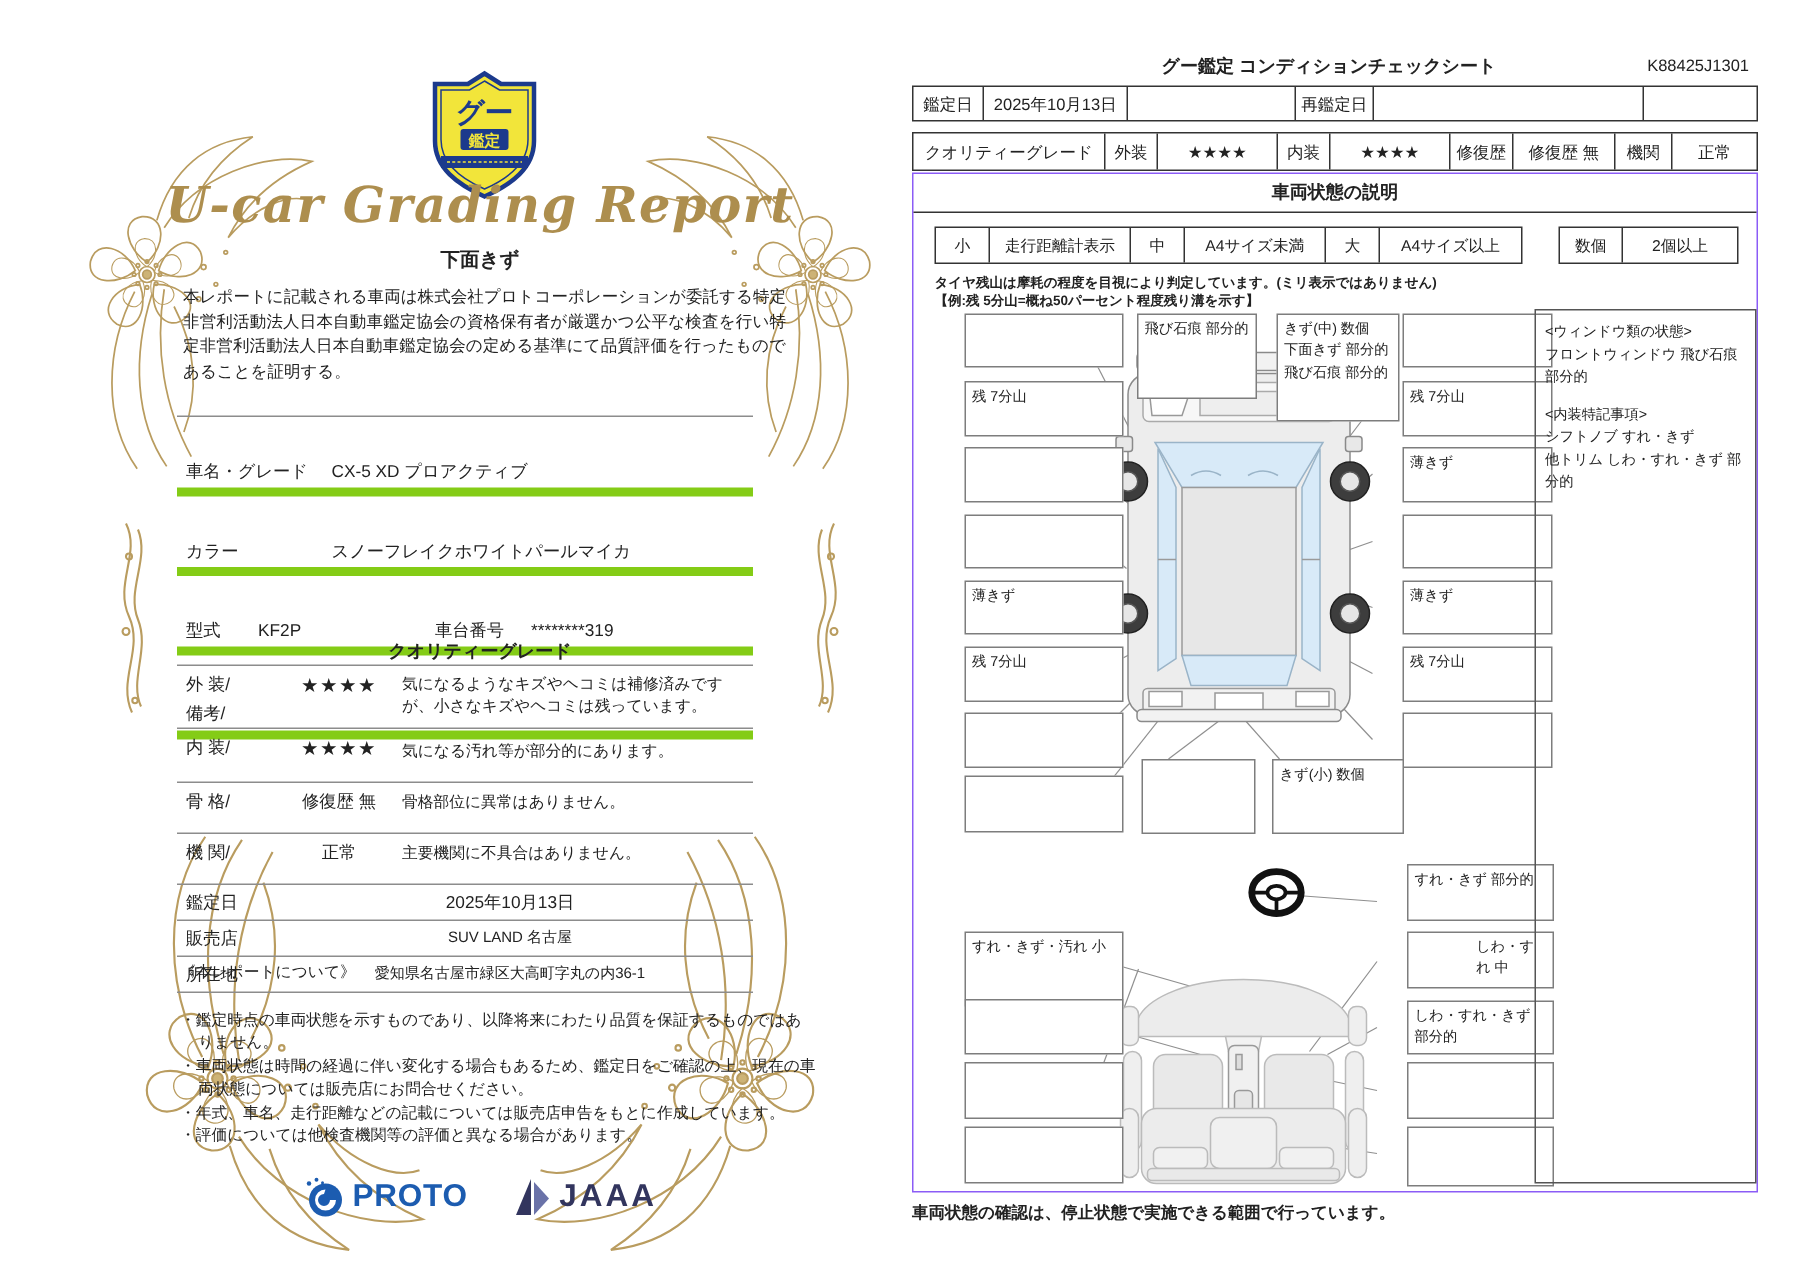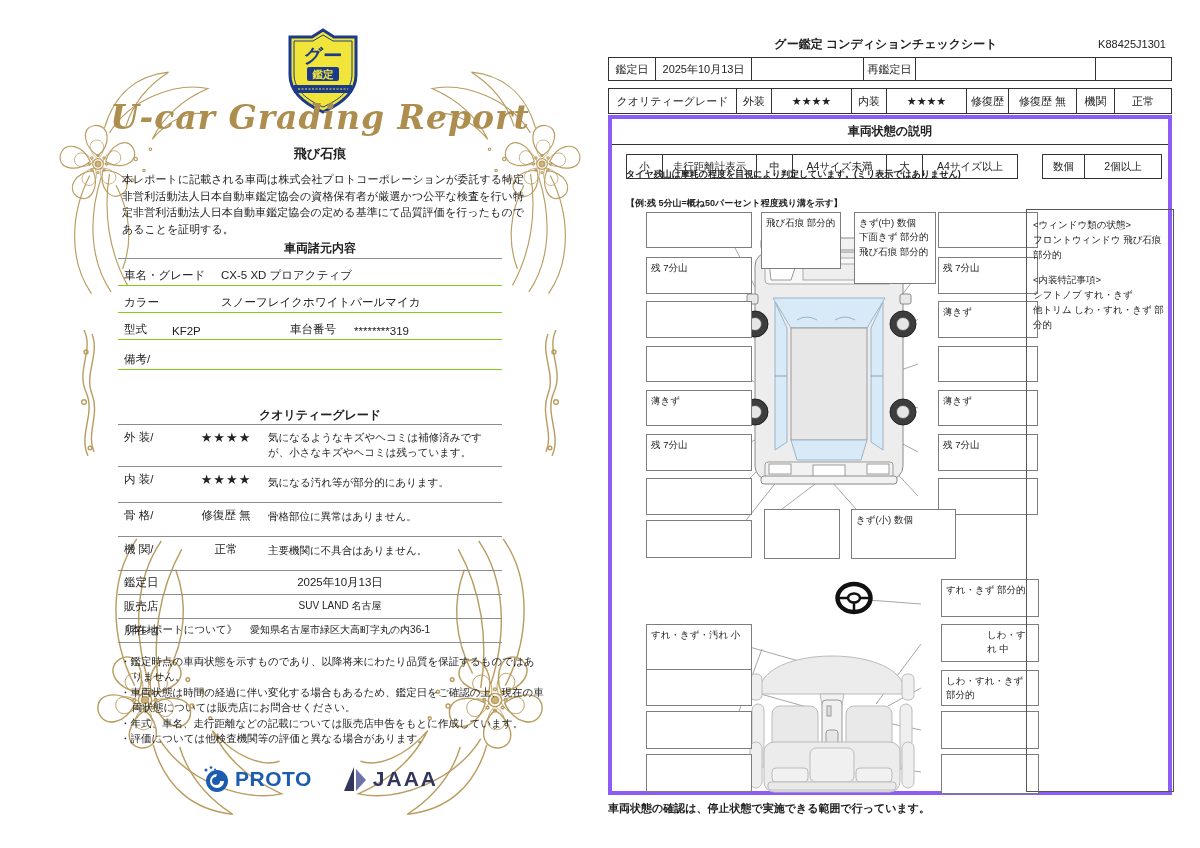--- a/index.html
+++ b/index.html
@@ -1,29 +1,29 @@
 <!DOCTYPE html>
 <html><head>
 <meta charset="utf-8">
 <style>
   * { margin:0; padding:0; box-sizing:border-box; }
   html,body { width:1200px; height:848px; background:#ffffff; font-family:"Liberation Sans", sans-serif; color:#222; }
 
   
-  #page-left { position:absolute; left:40px; top:12px; width:560px; height:812px; }
+  #page-left { position:absolute; left:40px; top:31px; width:560px; height:812px; }
   #ornaments { position:absolute; left:0; top:0; width:560px; height:812px; pointer-events:none; }
   #badge { position:absolute; left:247px; top:14px; width:72px; height:90px; }
   #gr-title { position:absolute; left:0; top:86px; width:560px; text-align:center;
       font-family:"DejaVu Serif", serif; font-style:italic; font-weight:bold;
       font-size:33px; color:#ad8e4e; letter-spacing:1px; }
   #gr-subtitle { position:absolute; left:0; top:133px; width:560px; text-align:center; font-size:13px; font-weight:bold; }
   #gr-intro { position:absolute; left:82px; top:159px; width:402px; font-size:11px; line-height:1.52; text-align:justify; }
   .center-head { position:absolute; width:560px; text-align:center; font-size:12px; font-weight:bold; }
   #spec-table { position:absolute; left:78px; top:246px; width:384px; border-top:1px solid #8c8c8c; }
-  .srow { display:flex; align-items:flex-end; min-height:27px; border-bottom:1px solid #84cc16; font-size:11.5px; padding:2px 6px; }
+  .srow { display:flex; align-items:center; min-height:27px; border-bottom:6px solid #84cc16; font-size:11.5px; padding:2px 6px;margin-top:26px; }
   .srow .c { flex:none; }
   #grade-table { position:absolute; left:78px; top:412px; width:384px; border-top:1px solid #8c8c8c; }
   .grow { display:flex; align-items:flex-start; border-bottom:1px solid #8c8c8c; font-size:11.5px; padding:5px 6px 4px 6px; }
   .grow .gl { flex:none; width:60px; }
   .grow .gv { flex:none; width:84px; text-align:center; }
   .grow .gv.star { font-size:13px; letter-spacing:1px; }
   .grow .gd { flex:1; font-size:10.5px; line-height:1.4; }
   .grow.slim { padding:4px 6px; }
   .grow .gcv { flex:1; text-align:center; }
   .small-val { font-size:10px; }
@@ -35,21 +35,21 @@
   #proto-text { font-size:21px; font-weight:800; color:#1c5cb0; letter-spacing:0.5px; }
   #jaaa-text { font-size:21px; font-weight:800; color:#32355e; letter-spacing:2px; }
 
   
   #page-right { position:absolute; left:600px; top:30px; width:572px; height:800px; font-size:11px; }
   #sheet-title { position:absolute; left:0; top:6px; width:572px; text-align:center; font-weight:bold; font-size:12px; }
   #sheet-code { position:absolute; right:6px; top:8px; font-size:11px; }
   .tbl { position:absolute; display:flex; border:1px solid #333; background:#fff; }
   .tbl .cell { border-right:1px solid #333; display:flex; align-items:center; justify-content:center; text-align:center; padding:2px 3px; }
   .tbl .cell:last-child { border-right:none; }
-  #main-box { position:absolute; left:8px; top:85px; width:564px; height:680px; border:4px solid #8b5cf6; }
+  #main-box { position:absolute; left:8px; top:85px; width:564px; height:680px; border:1px solid #8b5cf6; }
   #main-box-header { position:absolute; left:0; top:0; width:100%; height:26px; border-bottom:1px solid #333;
       display:flex; align-items:center; justify-content:center; font-weight:bold; font-size:12px; }
   .legend { top:35px; height:25px; font-size:10.5px; }
   .tire-note { position:absolute; left:14px; font-size:9px; font-weight:bold; line-height:1.35; }
   .lbox { position:absolute; border:1px solid #7d7d7d; background:#fff; font-size:9.5px; padding:3px 4px; line-height:1.5;
       overflow:hidden; white-space:pre-line;margin-left:20px; }
   #sidebar { position:absolute; left:414px; top:90px; width:148px; height:583px; border:1px solid #555; padding:7px 6px; font-size:9.5px; line-height:1.6; }
   #sidebar .gap { height:9px; }
   #lines-svg, #car-svg, #interior-svg, #wheel-svg { position:absolute; pointer-events:none; }
   #footer-note { position:absolute; left:8px; top:771px; font-size:11px; font-weight:600; }
@@ -119,24 +119,23 @@
     <path d="M36,2 L47,9 L69,9 L69,47 C69,65 54,76 36,84 C18,76 3,65 3,47 L3,9 L25,9 Z" fill="#f2e53a" stroke="#1c3a8c" stroke-width="3"></path>
     <path d="M36,7 L46,13 L65,13 L65,46 C65,62 52,72 36,79 C20,72 7,62 7,46 L7,13 L26,13 Z" fill="none" stroke="#1c3a8c" stroke-width="1"></path>
     <text x="36" y="34" text-anchor="middle" font-size="19" font-weight="bold" fill="#1c3a8c" font-family="Liberation Sans, sans-serif">グー</text>
     <rect x="20" y="39" width="32" height="14" rx="2" fill="#1c3a8c"></rect>
     <text x="36" y="50" text-anchor="middle" font-size="10.5" font-weight="bold" fill="#f2e53a" font-family="Liberation Sans, sans-serif">鑑定</text>
     <rect x="7" y="57" width="58" height="8" fill="#1c3a8c"></rect>
     <line x1="11" y1="61" x2="61" y2="61" stroke="#f2e53a" stroke-width="1" stroke-dasharray="2,1.5"></line>
   </svg>
 
   <div id="gr-title">U-car Grading Report</div>
-  <div id="gr-subtitle">飛び石痕</div>
+  <div id="gr-subtitle">下面きず</div>
   <div id="gr-intro">本レポートに記載される車両は株式会社プロトコーポレーションが委託する特定非営利活動法人日本自動車鑑定協会の資格保有者が厳選かつ公平な検査を行い特定非営利活動法人日本自動車鑑定協会の定める基準にて品質評価を行ったものであることを証明する。</div>
 
-  <div class="center-head" style="top:228px;">車両諸元内容</div>
 
   <div id="spec-table">
     <div class="srow">
       <span class="c" style="width:97px">車名・グレード</span>
       <span class="c">CX-5 XD プロアクティブ</span>
     </div>
     <div class="srow">
       <span class="c" style="width:97px">カラー</span>
       <span class="c">スノーフレイクホワイトパールマイカ</span>
     </div>
@@ -253,21 +252,21 @@
       <div class="cell" style="width:36px">中</div>
       <div class="cell" style="width:94px">A4サイズ未満</div>
       <div class="cell" style="width:36px">大</div>
       <div class="cell" style="flex:1">A4サイズ以上</div>
     </div>
     <div class="tbl legend" style="left:430px; width:120px;">
       <div class="cell" style="width:42px">数個</div>
       <div class="cell" style="flex:1">2個以上</div>
     </div>
 
-    <div class="tire-note" style="top:49px;text-align:right;">タイヤ残山は摩耗の程度を目視により判定しています。(ミリ表示ではありません)</div>
+    <div class="tire-note" style="top:66px;text-align:right;">タイヤ残山は摩耗の程度を目視により判定しています。(ミリ表示ではありません)</div>
     <div class="tire-note" style="top:78px;">【例:残 5分山=概ね50パーセント程度残り溝を示す】</div>
 
     <svg id="lines-svg" style="left:0; top:0;" width="564" height="680" viewBox="0 0 564 680">
       <g stroke="#8f8f8f" stroke-width="0.8">
         <line x1="120" y1="123" x2="160" y2="201"></line>
         <line x1="157" y1="150" x2="187" y2="227"></line>
         <line x1="230" y1="163" x2="204" y2="153"></line>
         <line x1="242" y1="163" x2="212" y2="157"></line>
         <line x1="306" y1="123" x2="254" y2="210"></line>
         <line x1="120" y1="155" x2="158" y2="205"></line>
@@ -381,21 +380,21 @@
 下面きず 部分的
 飛び石痕 部分的</div>
     <div class="lbox" style="left:306px; top:93px; width:100px; height:36px;"></div>
     <div class="lbox" style="left:306px; top:138px; width:100px; height:37px;">残 7分山</div>
     <div class="lbox" style="left:306px; top:182px; width:100px; height:37px;">薄きず</div>
     <div class="lbox" style="left:306px; top:227px; width:100px; height:36px;"></div>
     <div class="lbox" style="left:306px; top:271px; width:100px; height:36px;">薄きず</div>
     <div class="lbox" style="left:306px; top:315px; width:100px; height:37px;">残 7分山</div>
     <div class="lbox" style="left:306px; top:359px; width:100px; height:37px;"></div>
     <div class="lbox" style="left:132px; top:390px; width:76px; height:50px;"></div>
-    <div class="lbox" style="left:219px; top:390px; width:105px; height:50px;">きず(小) 数個</div>
+    <div class="lbox" style="left:219px; top:390px; width:88px; height:50px;">きず(小) 数個</div>
 
     <div class="lbox" style="left:309px; top:460px; width:98px; height:38px;">すれ・きず 部分的</div>
     <div class="lbox" style="left:14px; top:505px; width:106px; height:50px;">すれ・きず・汚れ 小</div>
     <div class="lbox" style="left:14px; top:550px; width:106px; height:37px;"></div>
     <div class="lbox" style="left:14px; top:592px; width:106px; height:38px;"></div>
     <div class="lbox" style="left:14px; top:635px; width:106px; height:38px;"></div>
     <div class="lbox" style="left:309px; top:505px; width:98px; height:38px;padding-left:45px;">しわ・すれ 中</div>
     <div class="lbox" style="left:309px; top:551px; width:98px; height:36px;">しわ・すれ・きず 部分的</div>
     <div class="lbox" style="left:309px; top:592px; width:98px; height:38px;"></div>
     <div class="lbox" style="left:309px; top:635px; width:98px; height:40px;"></div>

